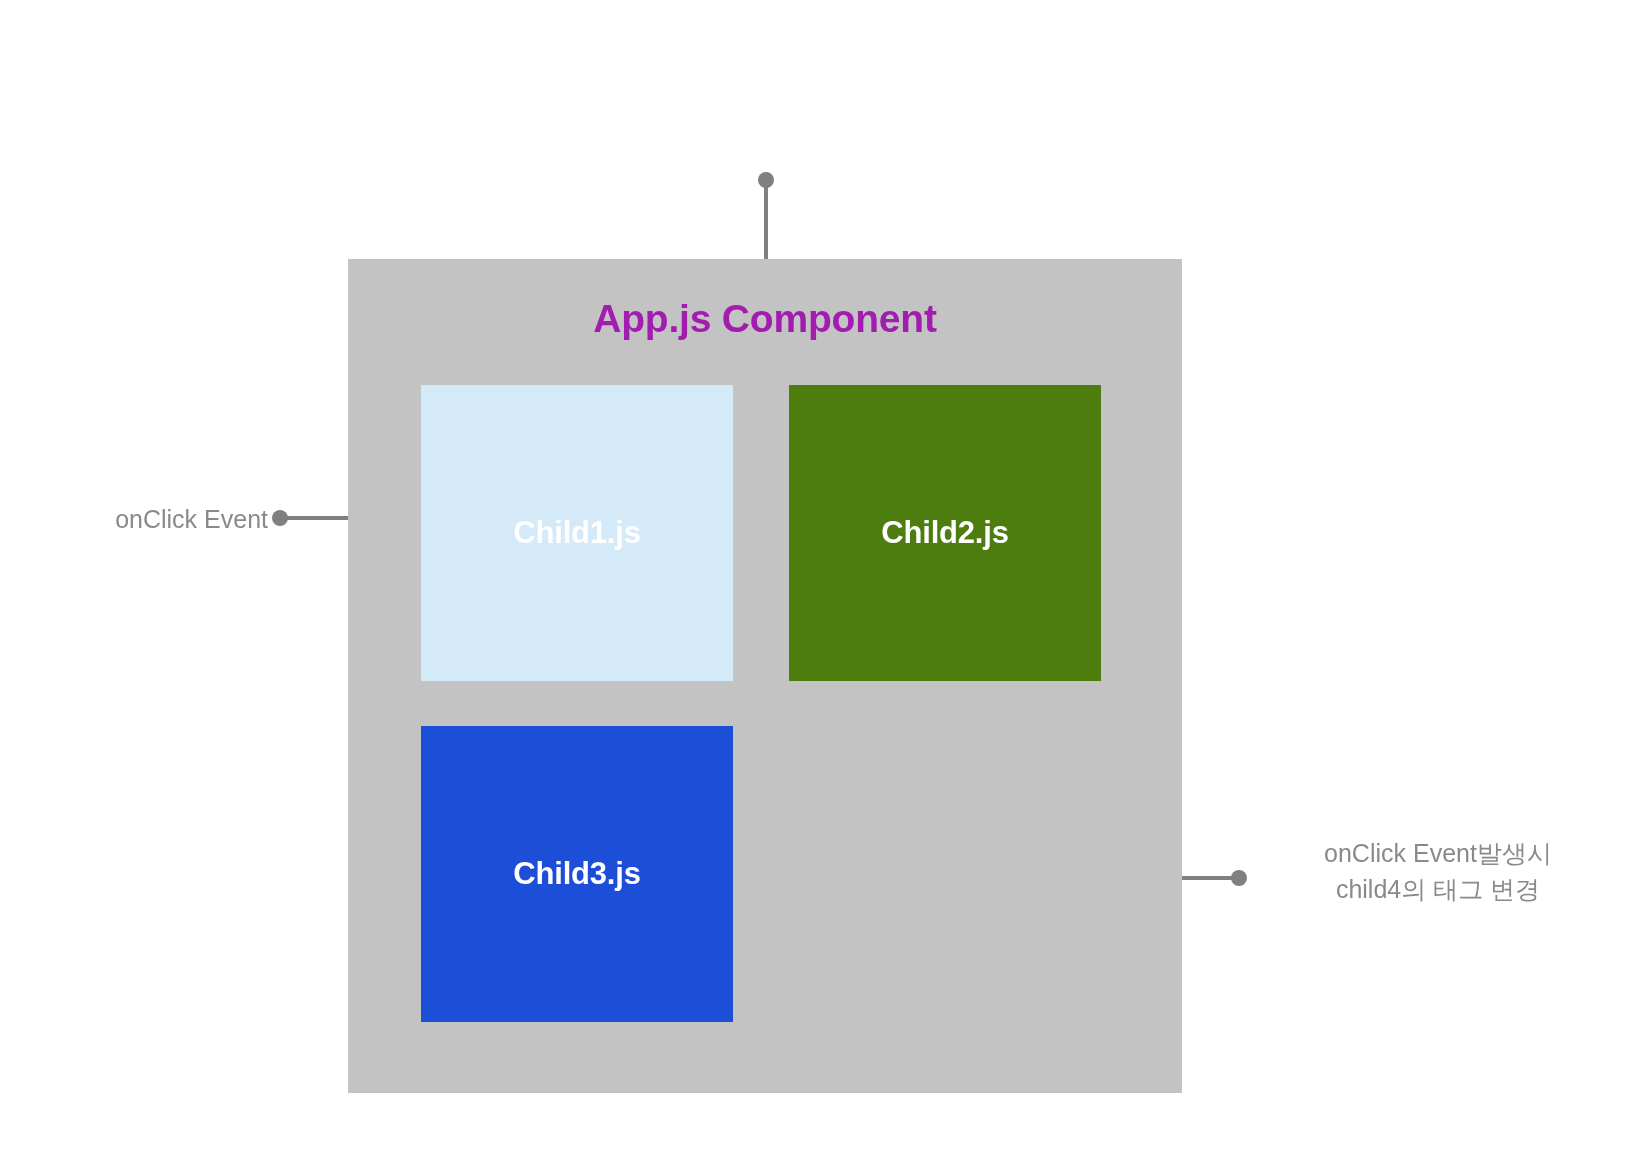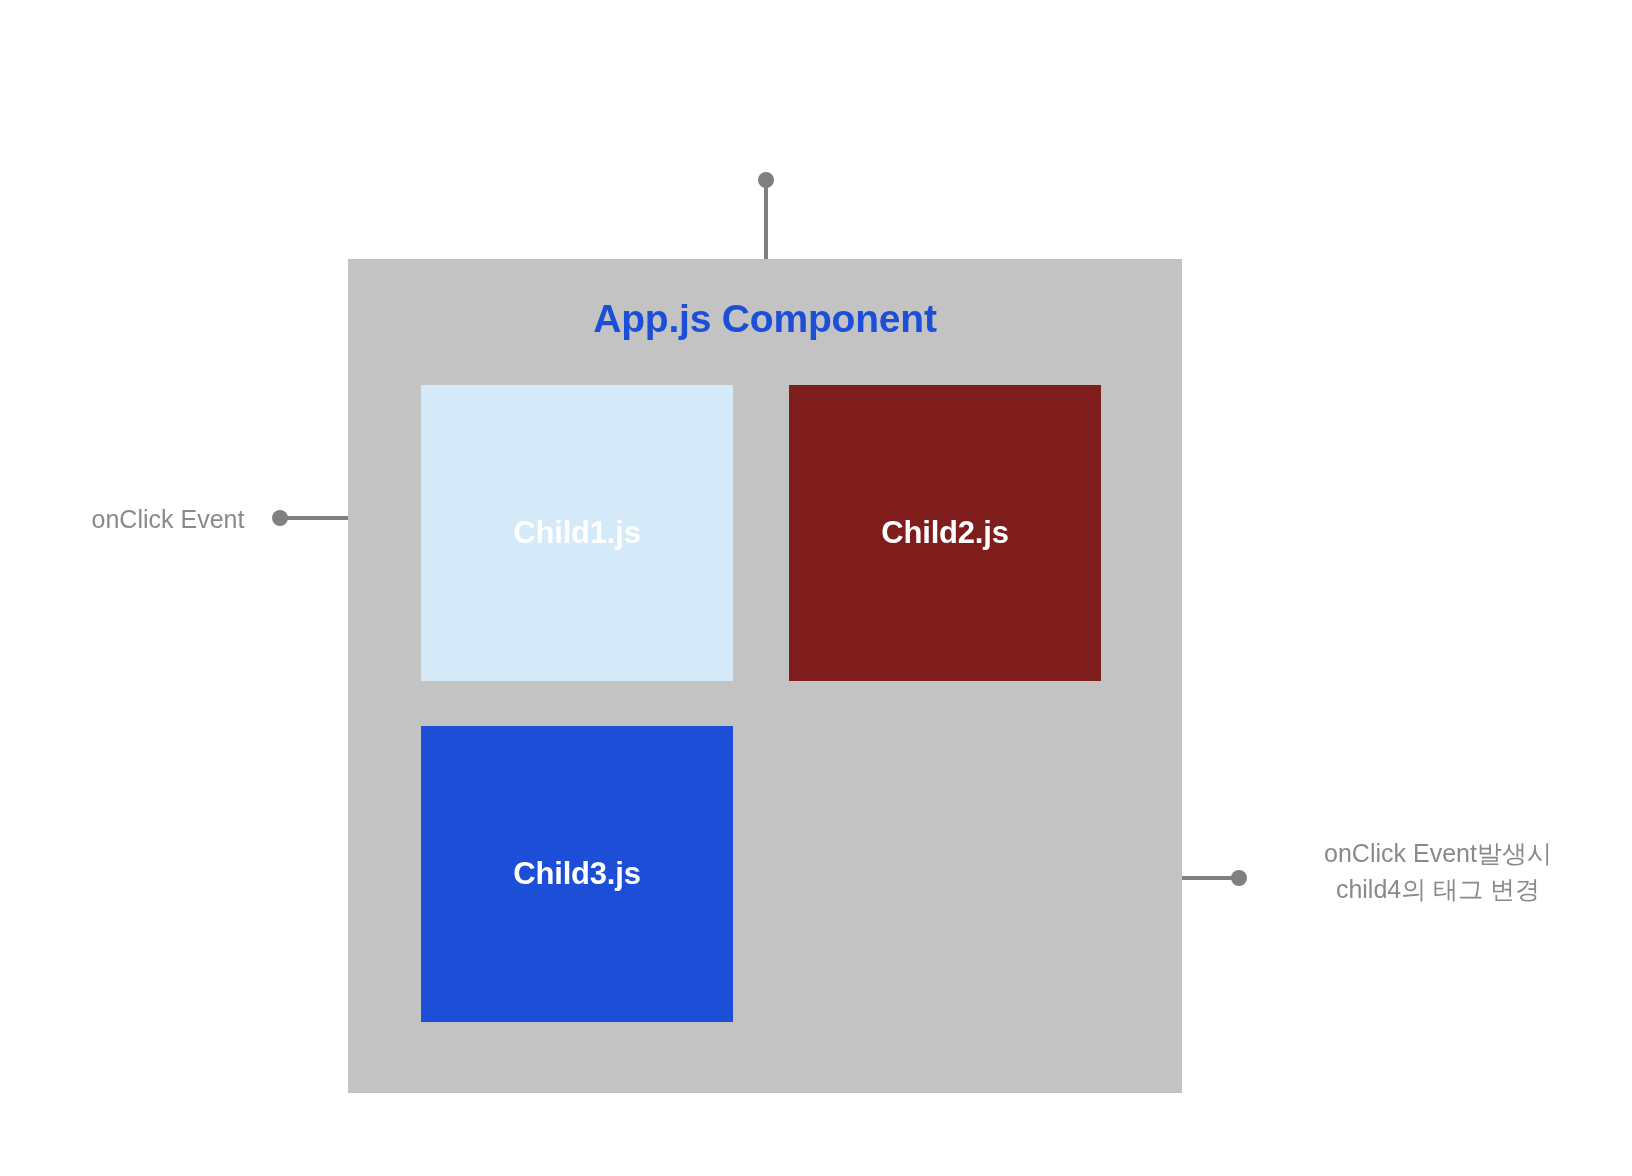--- a/index.html
+++ b/index.html
@@ -33,21 +33,21 @@
   }
 
   .app-title {
     position: absolute;
     left: 0;
     top: 38px;
     width: 834px;
     text-align: center;
     font-size: 39px;
     font-weight: bold;
-    color: #1d4ed8;
+    color: #a21caf;
     letter-spacing: -0.2px;
   }
 
   
   .child-grid {
     position: absolute;
     left: 73px;
     top: 126px;
     width: 680px;
     height: 663px;
@@ -86,21 +86,21 @@
   .anno-top {
     left: 516px;
     top: 82px;
     width: 500px;
     text-align: center;
   }
   .anno-left {
     left: 68px;
     top: 502px;
     width: 200px;
-    text-align: center;
+    text-align: right;
   }
   .anno-right {
     left: 1258px;
     top: 836px;
     width: 360px;
     text-align: center;
   }
 
   .connector-line {
     position: absolute;
@@ -137,21 +137,21 @@
   <div class="app-container">
 
     <div class="app-title">App.js Component</div>
 
     <div class="child-grid">
 
       <div class="child-box c1" style="background:#d4eaf8;">
         <span class="child-label">Child1.js</span>
       </div>
 
-      <div class="child-box c2" style="background:#7f1d1d;">
+      <div class="child-box c2" style="background:#4d7c0f;">
         <span class="child-label">Child2.js</span>
       </div>
 
       <div class="child-box c3" style="background:#1d4ed8;">
         <span class="child-label">Child3.js</span>
       </div>
 
 
     </div>
   </div>

